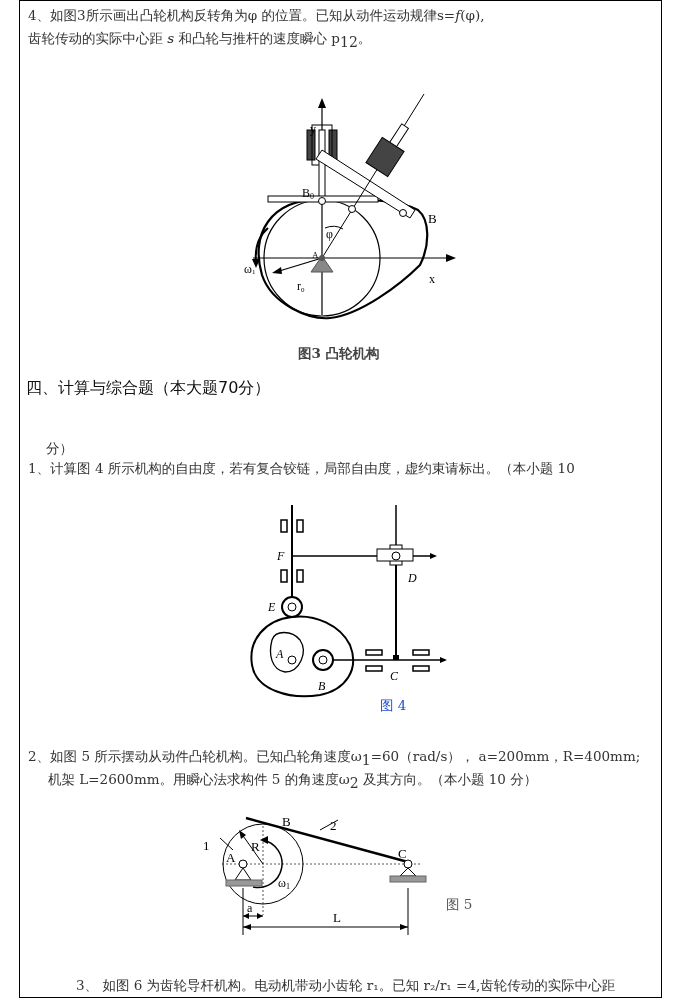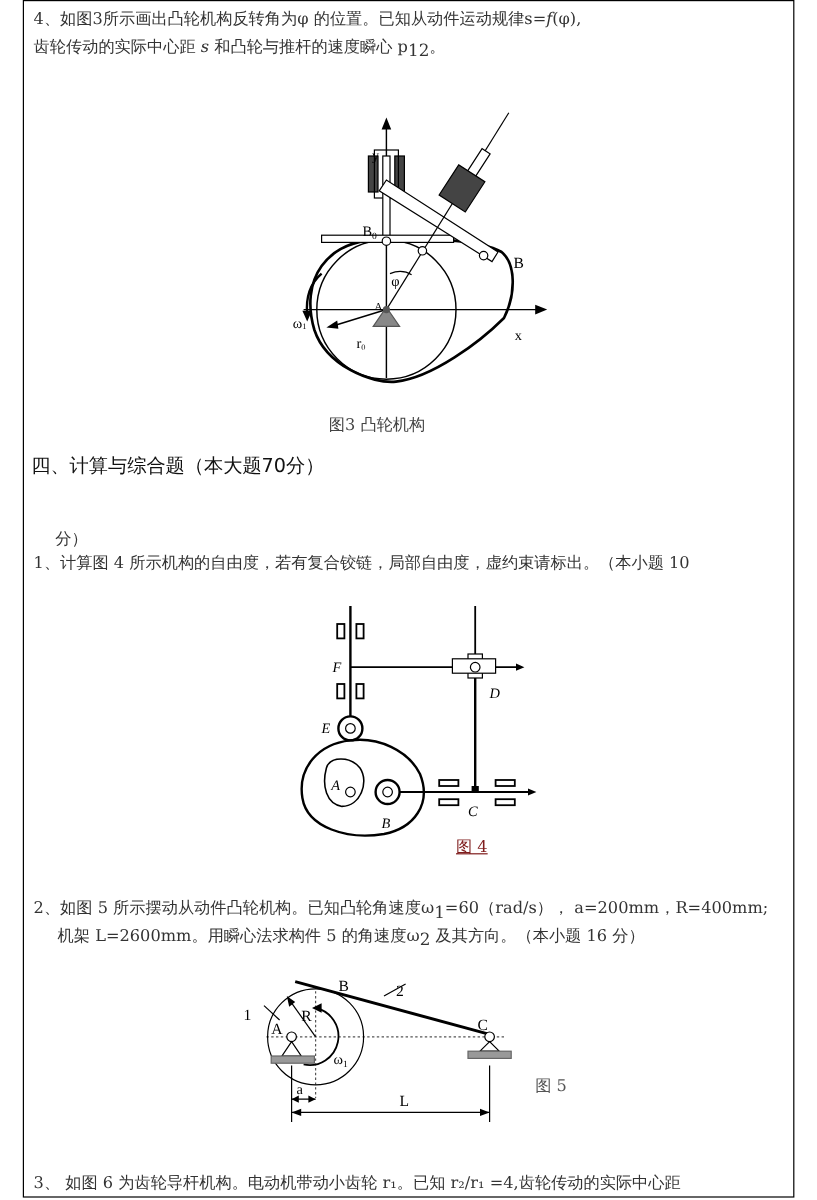--- a/index.html
+++ b/index.html
@@ -70,21 +70,21 @@
   <text x="310" y="133" font-size="12" class="lbl">y</text>
   <text x="302" y="197" font-size="12" class="lbl"><tspan>B</tspan><tspan font-size="8" dy="2">0</tspan></text>
   <text x="428" y="223" font-size="13" class="lbl">B</text>
   <text x="326" y="238" font-size="12" class="lbl">φ</text>
   <text x="312" y="258" font-size="9" class="lbl">A</text>
   <text x="244" y="273" font-size="12" class="lbl"><tspan>ω</tspan><tspan font-size="7" dy="1">1</tspan></text>
   <text x="297" y="290" font-size="12" class="lbl"><tspan>r</tspan><tspan font-size="7" dy="2">0</tspan></text>
   <text x="429" y="283" font-size="12" class="lbl">x</text>
 </svg>
 
-<div class="caption" style="left:274px;top:345px;">图3  凸轮机构</div>
+<div class="caption" style="left:298px;top:345px;font-weight:bold;">图3  凸轮机构</div>
 
 <div class="heading" style="top:378px;text-align:center;">四、计算与综合题（本大题70分）</div>
 
 <div class="line" style="top:416px;margin-top:44px;">1、计算图 4 所示机构的自由度，若有复合铰链，局部自由度，虚约束请标出。（本小题  10</div>
 <div class="line indent" style="top:440px;">分）</div>
 
 <svg class="fig" style="left:240px;top:500px;" width="220" height="200" viewBox="240 500 220 200">
 
   <line x1="292" y1="505" x2="292" y2="598" stroke="#000" stroke-width="2"></line>
 
@@ -128,27 +128,27 @@
   <rect x="393" y="655" width="6" height="5" fill="#000"></rect>
 
   <text x="277" y="560" font-size="12" font-style="italic" class="lbl">F</text>
   <text x="408" y="582" font-size="12" font-style="italic" class="lbl">D</text>
   <text x="268" y="611" font-size="12" font-style="italic" class="lbl">E</text>
   <text x="276" y="658" font-size="12" font-style="italic" class="lbl">A</text>
   <text x="318" y="690" font-size="12" font-style="italic" class="lbl">B</text>
   <text x="390" y="680" font-size="12" font-style="italic" class="lbl">C</text>
 </svg>
 
-<div class="caption" style="left:380px;top:697px;color:#7f1d1d;text-decoration:underline;">图 4</div>
+<div class="caption" style="left:380px;top:697px;color:#1d4ed8;">图 4</div>
 
 <div class="line" style="top:748px;">
   <span>2、如图 5 所示摆动从动件凸轮机构。已知凸轮角速度ω</span><sub>1</sub><span>=60（rad/s），   a=200mm，R=400mm;</span>
 </div>
 <div class="line indent" style="top:771px;left:48px;">
-  <span>机架 L=2600mm。用瞬心法求构件 5 的角速度ω</span><sub>2</sub><span> 及其方向。（本小题 16 分）</span>
+  <span>机架 L=2600mm。用瞬心法求构件 5 的角速度ω</span><sub>2</sub><span> 及其方向。（本小题 10 分）</span>
 </div>
 
 <svg class="fig" style="left:190px;top:808px;" width="300" height="135" viewBox="190 808 300 135">
 
   <line x1="222" y1="864" x2="420" y2="864" stroke="#555" stroke-dasharray="2,2"></line>
   <line x1="263" y1="822" x2="263" y2="915" stroke="#555" stroke-dasharray="2,2"></line>
 
   <circle cx="263" cy="864" r="40" fill="none" stroke="#000"></circle>
 
   <path d="M263,840 A24,24 0 1 1 253,887" fill="none" stroke="#000" stroke-width="1.5"></path>
@@ -186,13 +186,13 @@
   <text x="251" y="851" font-size="13" class="lbl">R</text>
   <text x="282" y="826" font-size="13" class="lbl">B</text>
   <text x="398" y="858" font-size="13" class="lbl">C</text>
   <text x="278" y="887" font-size="12" class="lbl"><tspan>ω</tspan><tspan font-size="8" dy="2">1</tspan></text>
   <text x="247" y="912" font-size="12" class="lbl">a</text>
   <text x="333" y="922" font-size="13" class="lbl">L</text>
 </svg>
 
 <div class="caption" style="left:446px;top:896px;color:#555;">图 5</div>
 
-<div class="line" style="top:977px;">3、 如图  6  为齿轮导杆机构。电动机带动小齿轮  r₁。已知  r₂/r₁  =4,齿轮传动的实际中心距</div>
+<div class="line" style="top:977px;margin-left:48px;">3、 如图  6  为齿轮导杆机构。电动机带动小齿轮  r₁。已知  r₂/r₁  =4,齿轮传动的实际中心距</div>
 
 </body></html>

